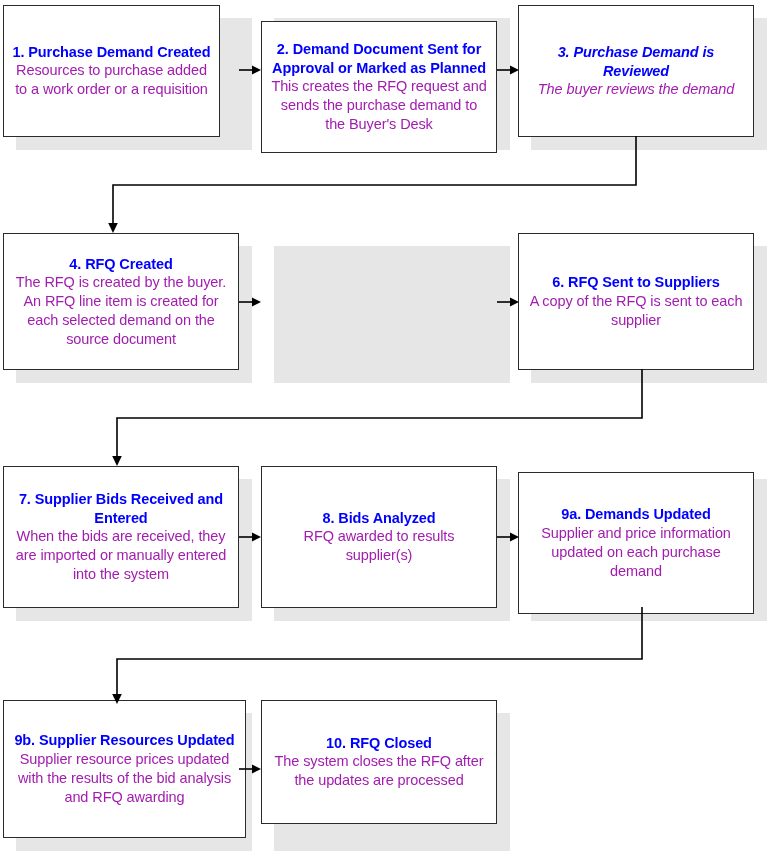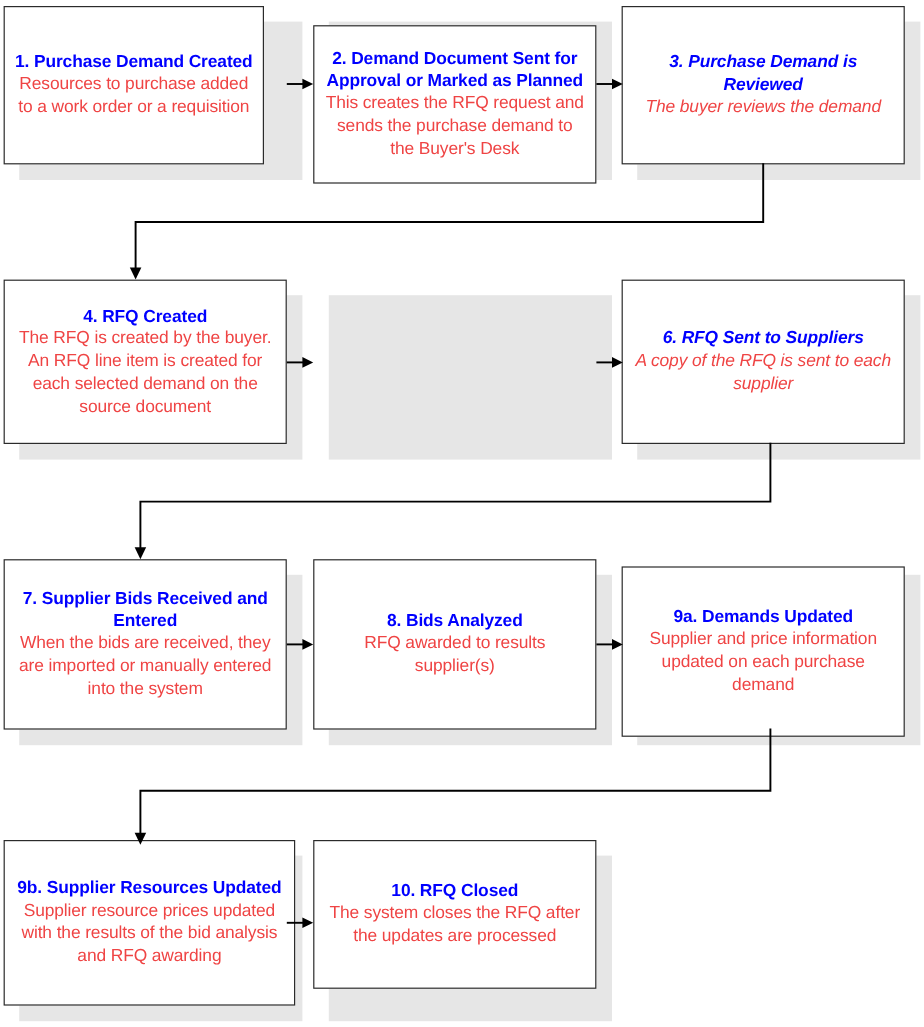--- a/index.html
+++ b/index.html
@@ -37,21 +37,21 @@
     padding: 4px 7px;
   }
   .node-title {
     color: #0000ff;
     font-weight: bold;
     font-size: 14.5px;
     line-height: 1.28;
     letter-spacing: -0.1px;
   }
   .node-body {
-    color: #ef4444;
+    color: #a21caf;
     font-size: 14.5px;
     line-height: 1.3;
     letter-spacing: -0.1px;
     white-space: pre-wrap;
   }
   .conn {
     position: absolute;
     z-index: 3;
   }
   .conn svg {
@@ -84,21 +84,21 @@
 
   <div class="shadow" style="left:16px; top:246px; width:236px; height:137px;"></div>
   <div class="node" style="left:3px; top:233px; width:236px; height:137px;">
     <div class="node-title">4. RFQ Created</div>
     <div class="node-body">The RFQ is created by the buyer. An RFQ line item is created for each selected demand on the source document</div>
   </div>
 
   <div class="shadow" style="left:274px; top:246px; width:236px; height:137px;"></div>
 
   <div class="shadow" style="left:531px; top:246px; width:236px; height:137px;"></div>
-  <div class="node" style="left:518px; top:233px; width:236px; height:137px;font-style:italic;">
+  <div class="node" style="left:518px; top:233px; width:236px; height:137px;">
     <div class="node-title">6. RFQ Sent to Suppliers</div>
     <div class="node-body">A copy of the RFQ is sent to each supplier</div>
   </div>
 
   <div class="shadow" style="left:16px; top:479px; width:236px; height:142px;"></div>
   <div class="node" style="left:3px; top:466px; width:236px; height:142px;">
     <div class="node-title">7. Supplier Bids Received and Entered</div>
     <div class="node-body">When the bids are received, they are imported or manually entered into the system</div>
   </div>
 

